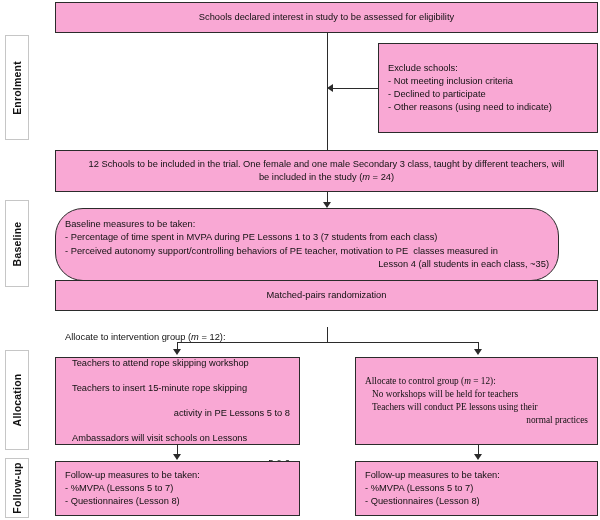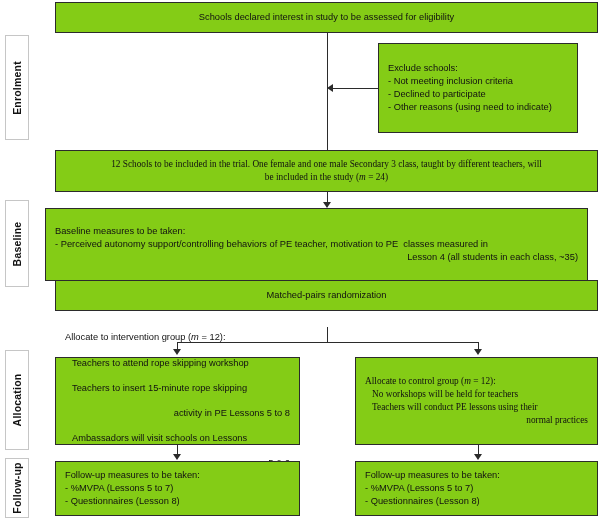--- a/index.html
+++ b/index.html
@@ -37,21 +37,21 @@
     font-weight: bold;
     letter-spacing: 0.2px;
     color: #111111;
   }
 
   
   .box {
     position: absolute;
     box-sizing: border-box;
     border: 1.4px solid #2b2b2b;
-    background: #84cc16;
+    background: #f9a8d4;
     padding: 5px 9px;
     font-size: 9.3px;
     line-height: 1.42;
     color: #111111;
     display: flex;
     flex-direction: column;
     justify-content: center;
   }
   .box.center {
     text-align: center;
@@ -108,40 +108,41 @@
   <div class="stage" style="left:5px; top:458px; width:24px; height:60px;">
     <span class="stage-text">Follow-up</span>
   </div>
 
   <div class="box center" style="left:55px; top:2px; width:543px; height:31px;">
     <div class="line">Schools declared interest in study to be assessed for eligibility</div>
   </div>
 
   <div class="vline" style="left:327px; top:33px; height:117px;"></div>
 
-  <div class="box" style="left:378px; top:43px; width:200px; height:90px;">
+  <div class="box" style="left:378px; top:43px; width:220px; height:90px;">
     <div class="line">Exclude schools:</div>
     <div class="line">- Not meeting inclusion criteria</div>
     <div class="line">- Declined to participate</div>
     <div class="line">- Other reasons (using need to indicate)</div>
   </div>
 
   <div class="hline" style="left:333px; top:88px; width:45px;"></div>
   <div class="arrow-left" style="left:327px; top:84px;"></div>
 
-  <div class="box center" style="left:55px; top:150px; width:543px; height:42px;font-family:Liberation Serif, serif;">
+  <div class="box center" style="left:55px; top:150px; width:543px; height:42px;">
     <div class="line">12 Schools to be included in the trial. One female and one male Secondary 3 class, taught by different teachers, will</div>
     <div class="line"><span>be included in the study (</span><em class="it">m</em><span> = 24)</span></div>
   </div>
 
   <div class="vline" style="left:327px; top:192px; height:10px;"></div>
   <div class="arrow-down" style="left:323px; top:202px;"></div>
 
-  <div class="box" style="left:45px; top:208px; width:543px; height:73px;">
+  <div class="box" style="left:55px; top:208px; width:504px; height:73px;border-radius:28px;">
     <div class="line">Baseline measures to be taken:</div>
+    <div class="line">- Percentage of time spent in MVPA during PE Lessons 1 to 3 (7 students from each class)</div>
     <div class="line">- Perceived autonomy support/controlling behaviors of PE teacher, motivation to PE  classes measured in</div>
     <div class="line ind2">Lesson 4 (all students in each class, ~35)</div>
   </div>
 
   <div class="vline" style="left:327px; top:281px; height:9px;"></div>
   <div class="arrow-down" style="left:323px; top:290px;"></div>
 
   <div class="box center" style="left:55px; top:280px; width:543px; height:31px;">
     <div class="line">Matched-pairs randomization</div>
   </div>

